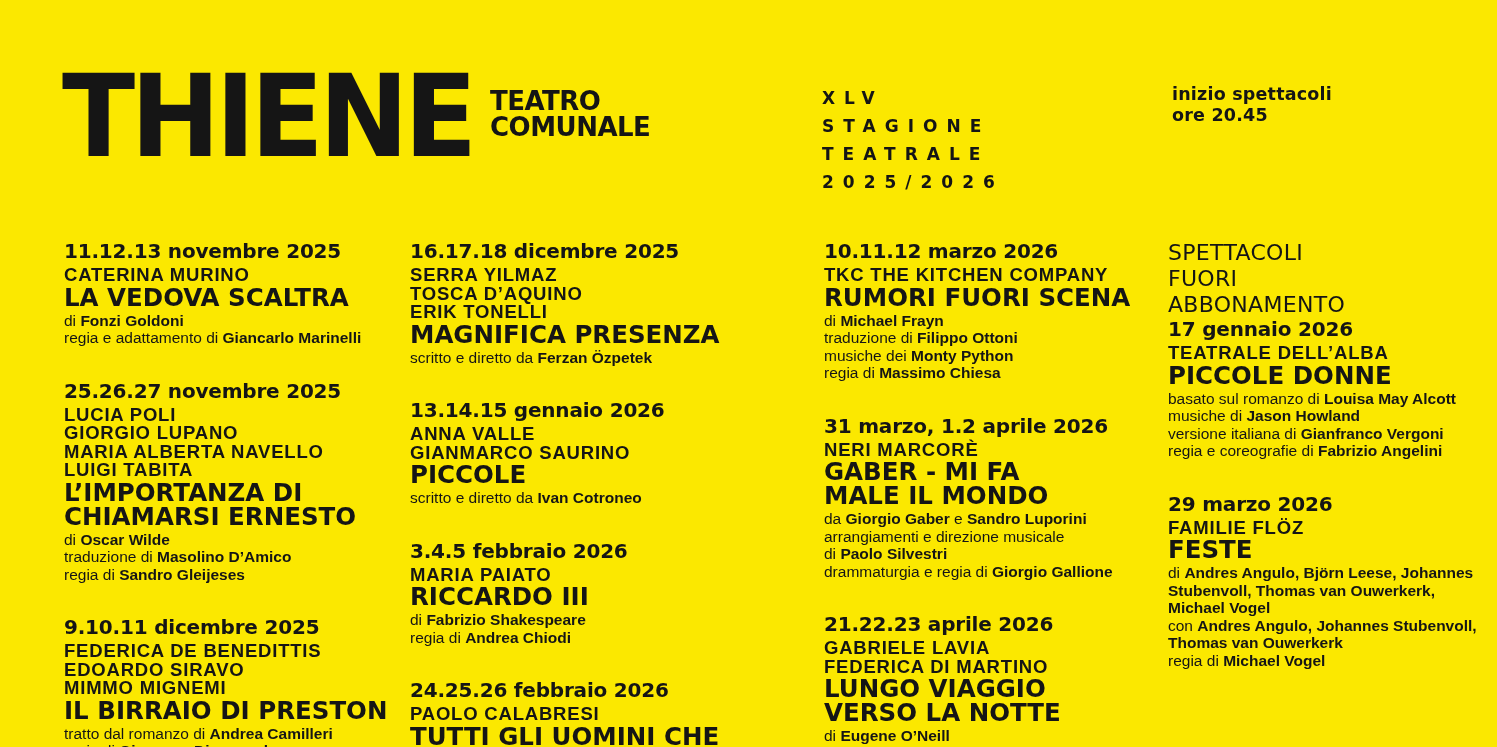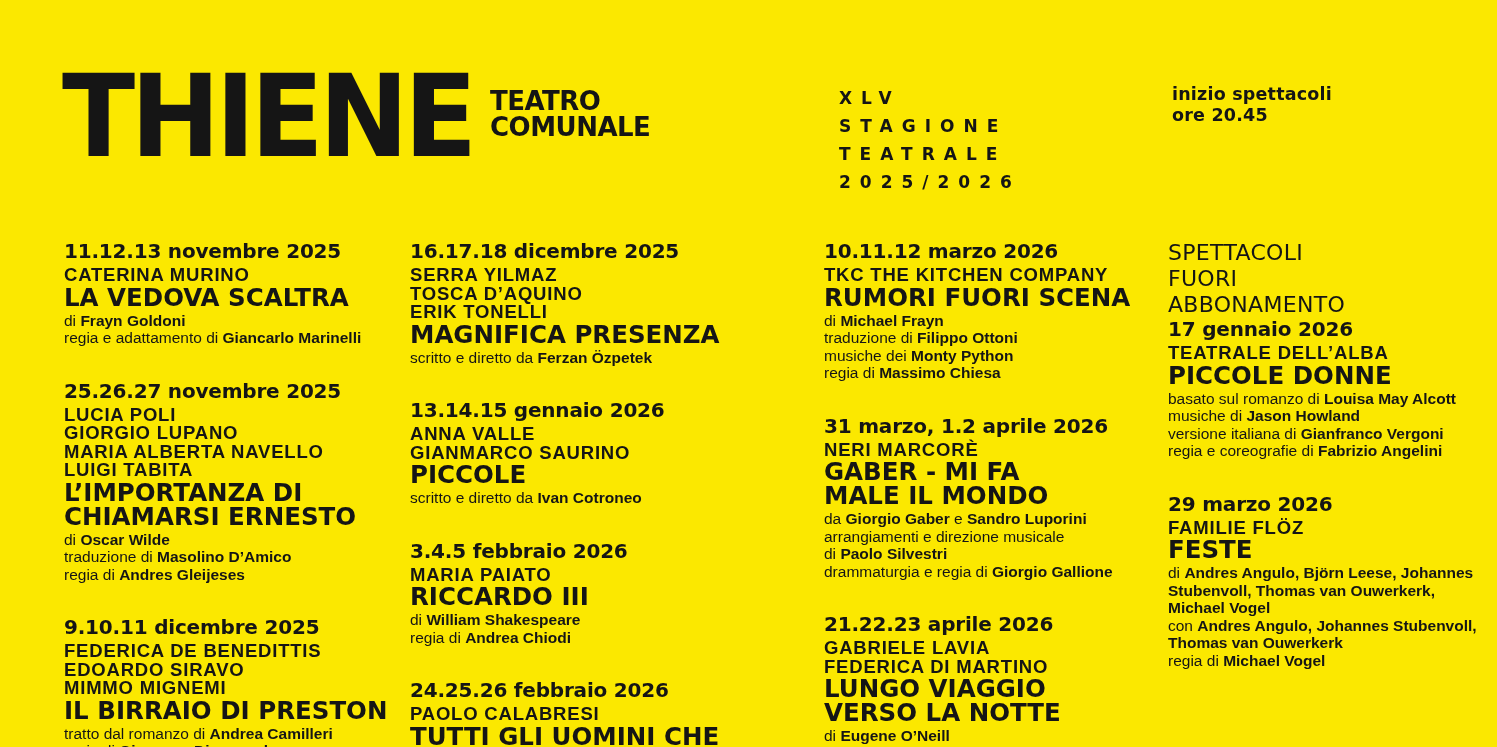--- a/index.html
+++ b/index.html
@@ -33,21 +33,20 @@
     letter-spacing: -0.5px;
   }
   .season {
     position: absolute; left: 822px; top: 84px;
     font-family: "DejaVu Sans", sans-serif;
     font-weight: bold;
     font-size: 17px;
     letter-spacing: 9px;
     line-height: 28px;
     white-space: nowrap;
-    margin-left: 17px;
   }
   .info {
     position: absolute; left: 1172px; top: 84px;
     font-family: "DejaVu Sans", sans-serif;
     font-weight: bold;
     font-size: 17.5px;
     line-height: 21px;
     letter-spacing: 0.2px;
   }
 
@@ -126,40 +125,40 @@
     <div class="column col-0">
       <div class="show">
         <div class="show-date">11.12.13 novembre 2025</div>
         <div class="cast">
           <div class="cast-line">CATERINA MURINO</div>
         </div>
         <div class="title">
           <div class="title-line"><span class="main">LA VEDOVA SCALTRA</span></div>
         </div>
         <div class="credits">
-          <div class="credit-line"><span>di </span><b>Frayn Goldoni</b></div>
+          <div class="credit-line"><span>di </span><b>Fonzi Goldoni</b></div>
           <div class="credit-line"><span>regia e adattamento di </span><b>Giancarlo Marinelli</b></div>
         </div>
       </div>
       <div class="show">
         <div class="show-date">25.26.27 novembre 2025</div>
         <div class="cast">
           <div class="cast-line">LUCIA POLI</div>
           <div class="cast-line">GIORGIO LUPANO</div>
           <div class="cast-line">MARIA ALBERTA NAVELLO</div>
           <div class="cast-line">LUIGI TABITA</div>
         </div>
         <div class="title">
           <div class="title-line"><span class="main">L’IMPORTANZA DI</span></div>
           <div class="title-line"><span class="main">CHIAMARSI ERNESTO</span></div>
         </div>
         <div class="credits">
           <div class="credit-line"><span>di </span><b>Oscar Wilde</b></div>
           <div class="credit-line"><span>traduzione di </span><b>Masolino D’Amico</b></div>
-          <div class="credit-line"><span>regia di </span><b>Andres Gleijeses</b></div>
+          <div class="credit-line"><span>regia di </span><b>Sandro Gleijeses</b></div>
         </div>
       </div>
       <div class="show">
         <div class="show-date">9.10.11 dicembre 2025</div>
         <div class="cast">
           <div class="cast-line">FEDERICA DE BENEDITTIS</div>
           <div class="cast-line">EDOARDO SIRAVO</div>
           <div class="cast-line">MIMMO MIGNEMI</div>
         </div>
         <div class="title">
@@ -201,21 +200,21 @@
       </div>
       <div class="show">
         <div class="show-date">3.4.5 febbraio 2026</div>
         <div class="cast">
           <div class="cast-line">MARIA PAIATO</div>
         </div>
         <div class="title">
           <div class="title-line"><span class="main">RICCARDO III</span></div>
         </div>
         <div class="credits">
-          <div class="credit-line"><span>di </span><b>William Shakespeare</b></div>
+          <div class="credit-line"><span>di </span><b>Fabrizio Shakespeare</b></div>
           <div class="credit-line"><span>regia di </span><b>Andrea Chiodi</b></div>
         </div>
       </div>
       <div class="show">
         <div class="show-date">24.25.26 febbraio 2026</div>
         <div class="cast">
           <div class="cast-line">PAOLO CALABRESI</div>
         </div>
         <div class="title">
           <div class="title-line"><span class="main">TUTTI GLI UOMINI CHE</span></div>

